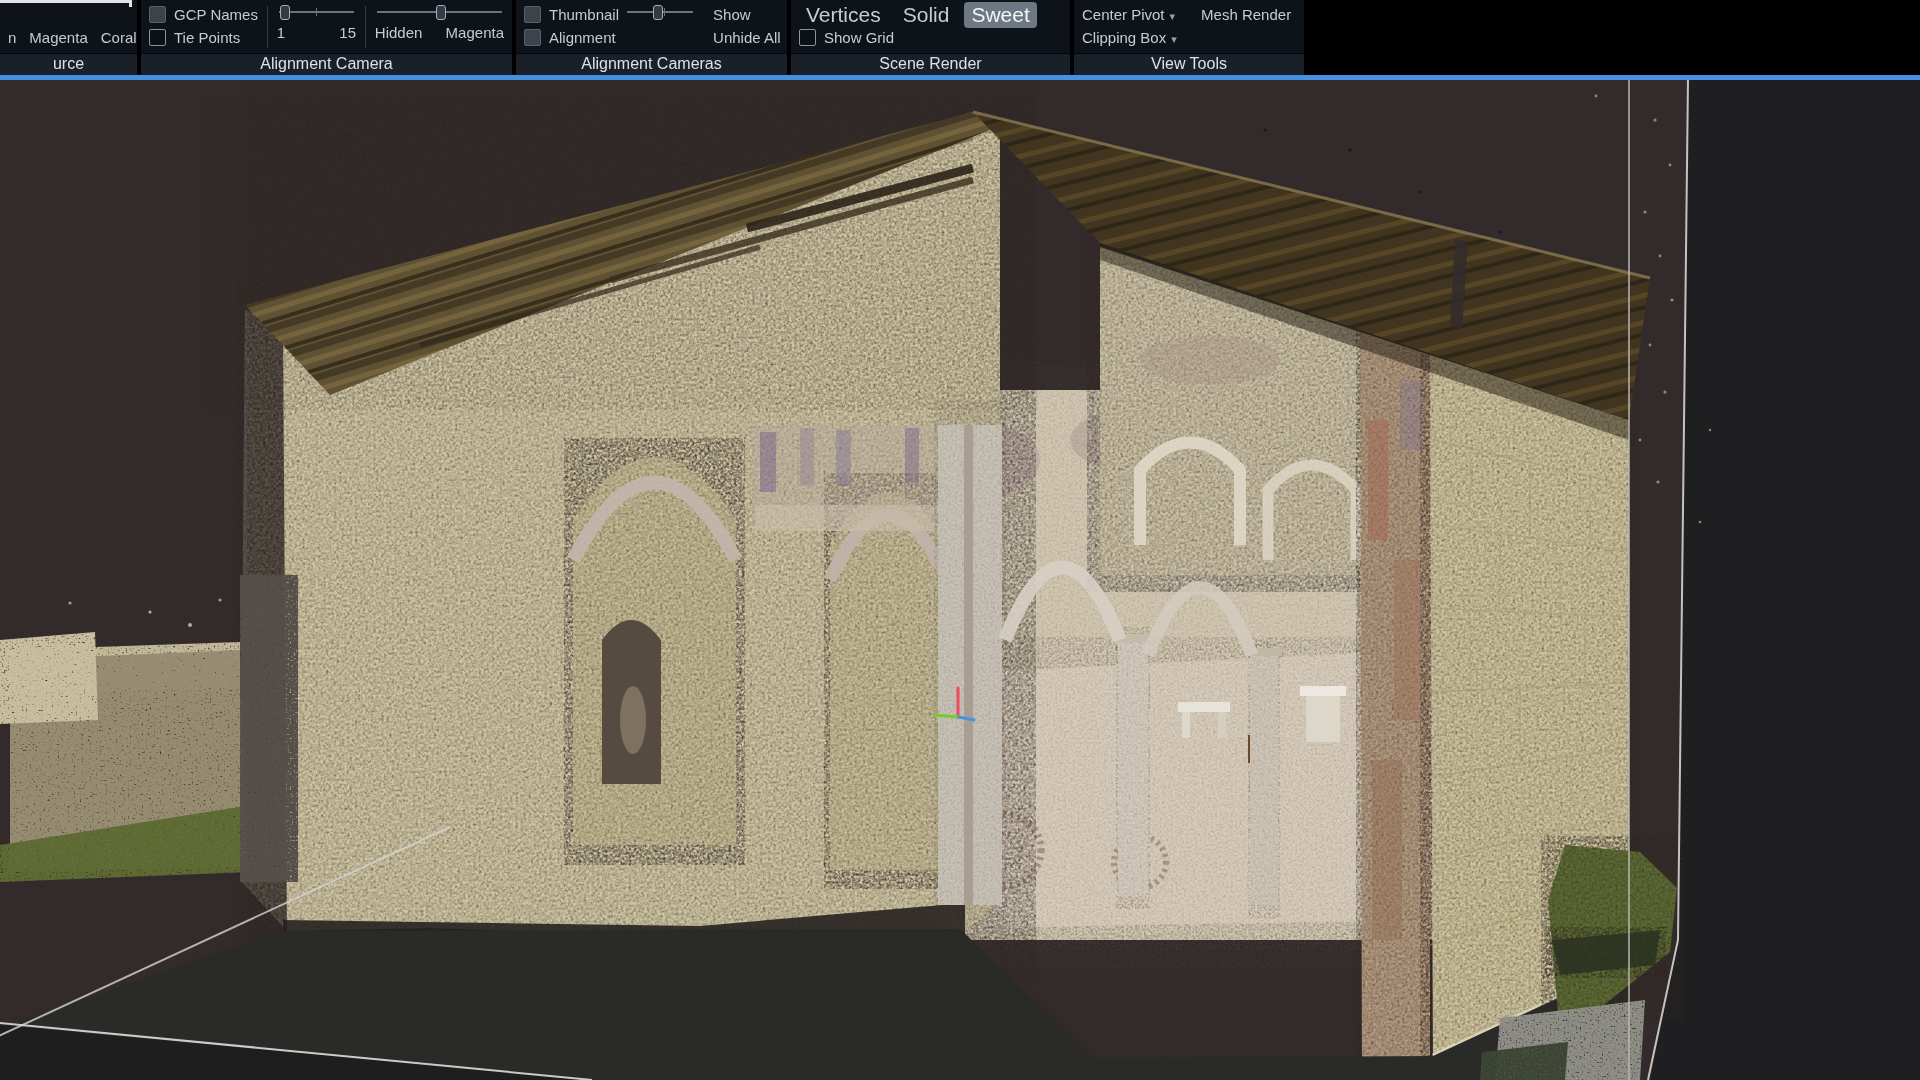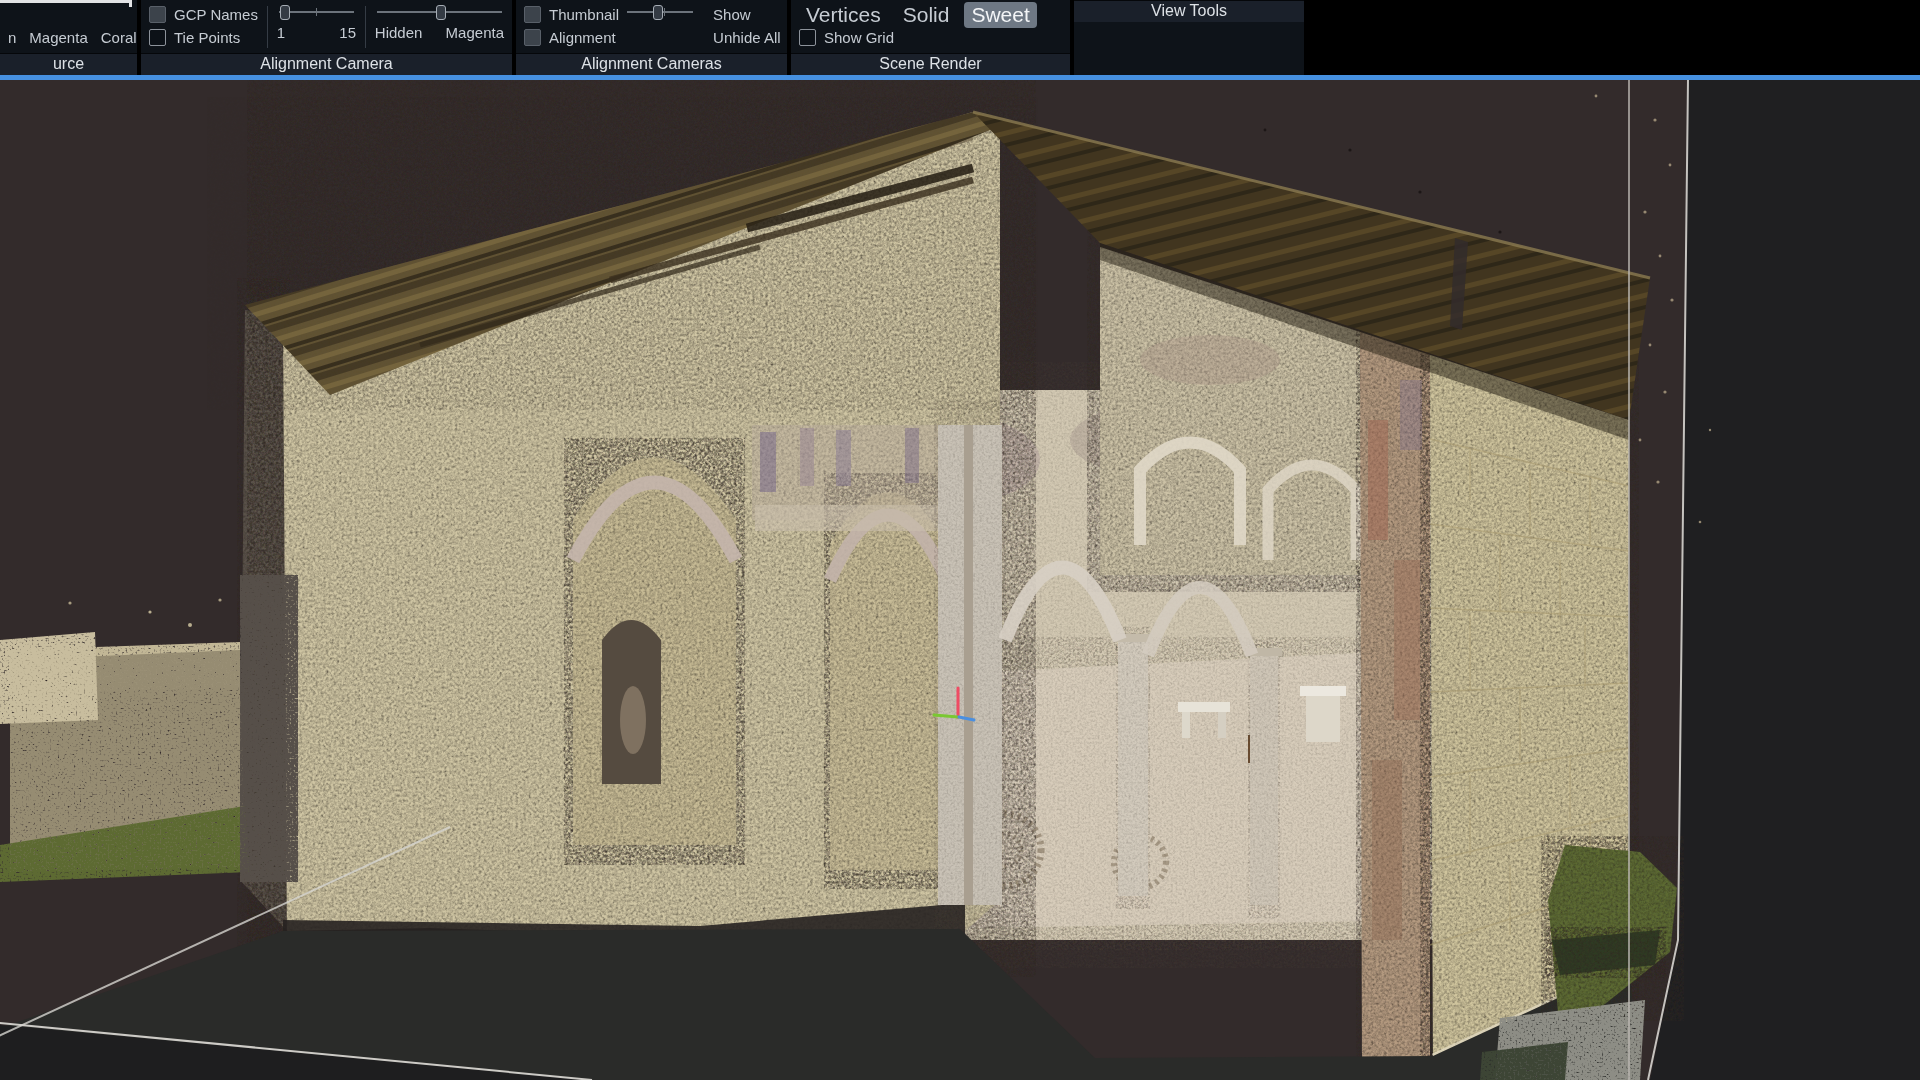--- a/index.html
+++ b/index.html
@@ -143,20 +143,31 @@
         <div class="row">
           <span class="cb"></span>
           <span class="txt">Show Grid</span>
         </div>
       </div>
     </div>
     <div class="glabel">Scene Render</div>
   </div>
 
   <div class="group" style="width:230px;">
+    <div class="ctrl">
+      <div class="vstack" style="width:100%;">
+        <div class="row">
+          <span class="txt"><span>Center Pivot</span><span class="chev">▾</span></span>
+          <span class="txt" style="margin-left:18px;">Mesh Render</span>
+        </div>
+        <div class="row">
+          <span class="txt"><span>Clipping Box</span><span class="chev">▾</span></span>
+        </div>
+      </div>
+    </div>
     <div class="glabel">View Tools</div>
   </div>
 
   <div style="flex:1;background:#000;"></div>
 </div>
 
 <div id="blueline" style="background:#4690e0;"></div>
 
 <div id="viewport">
 <svg width="1920" height="1000" viewBox="0 80 1920 1000">

